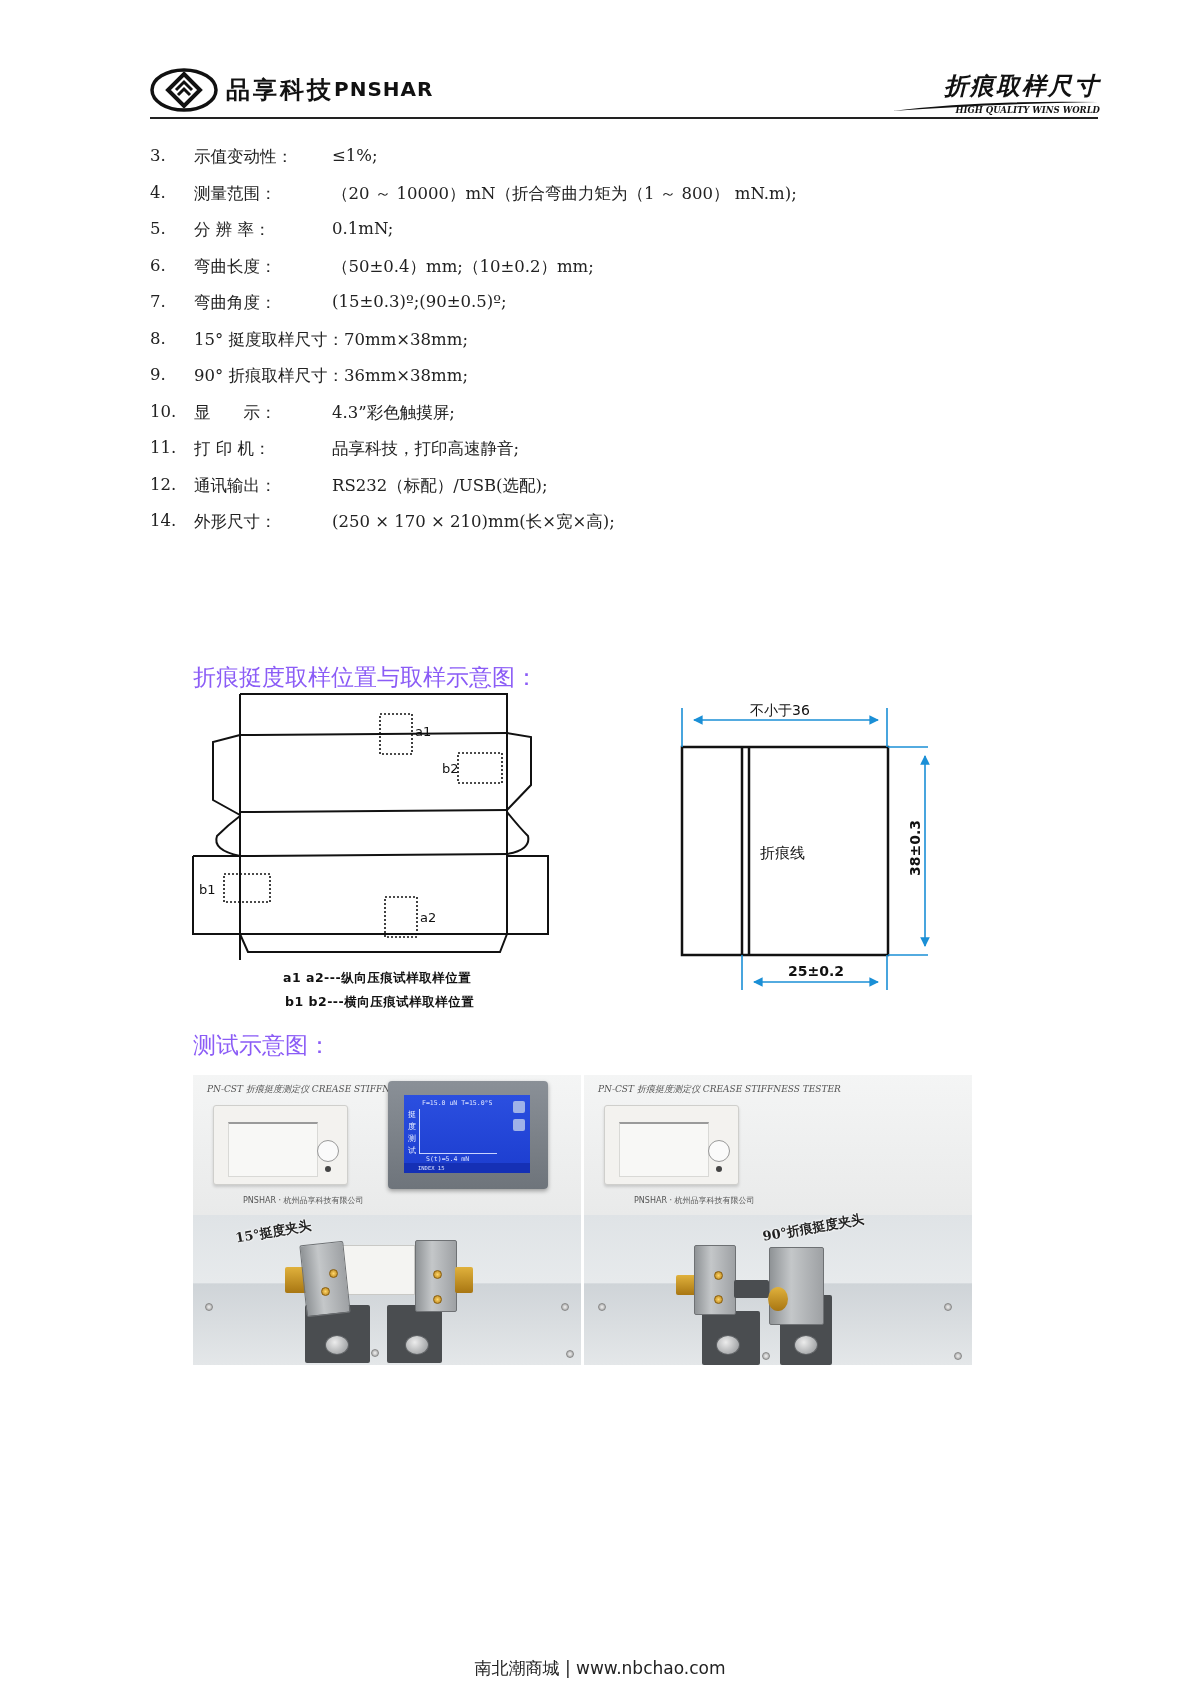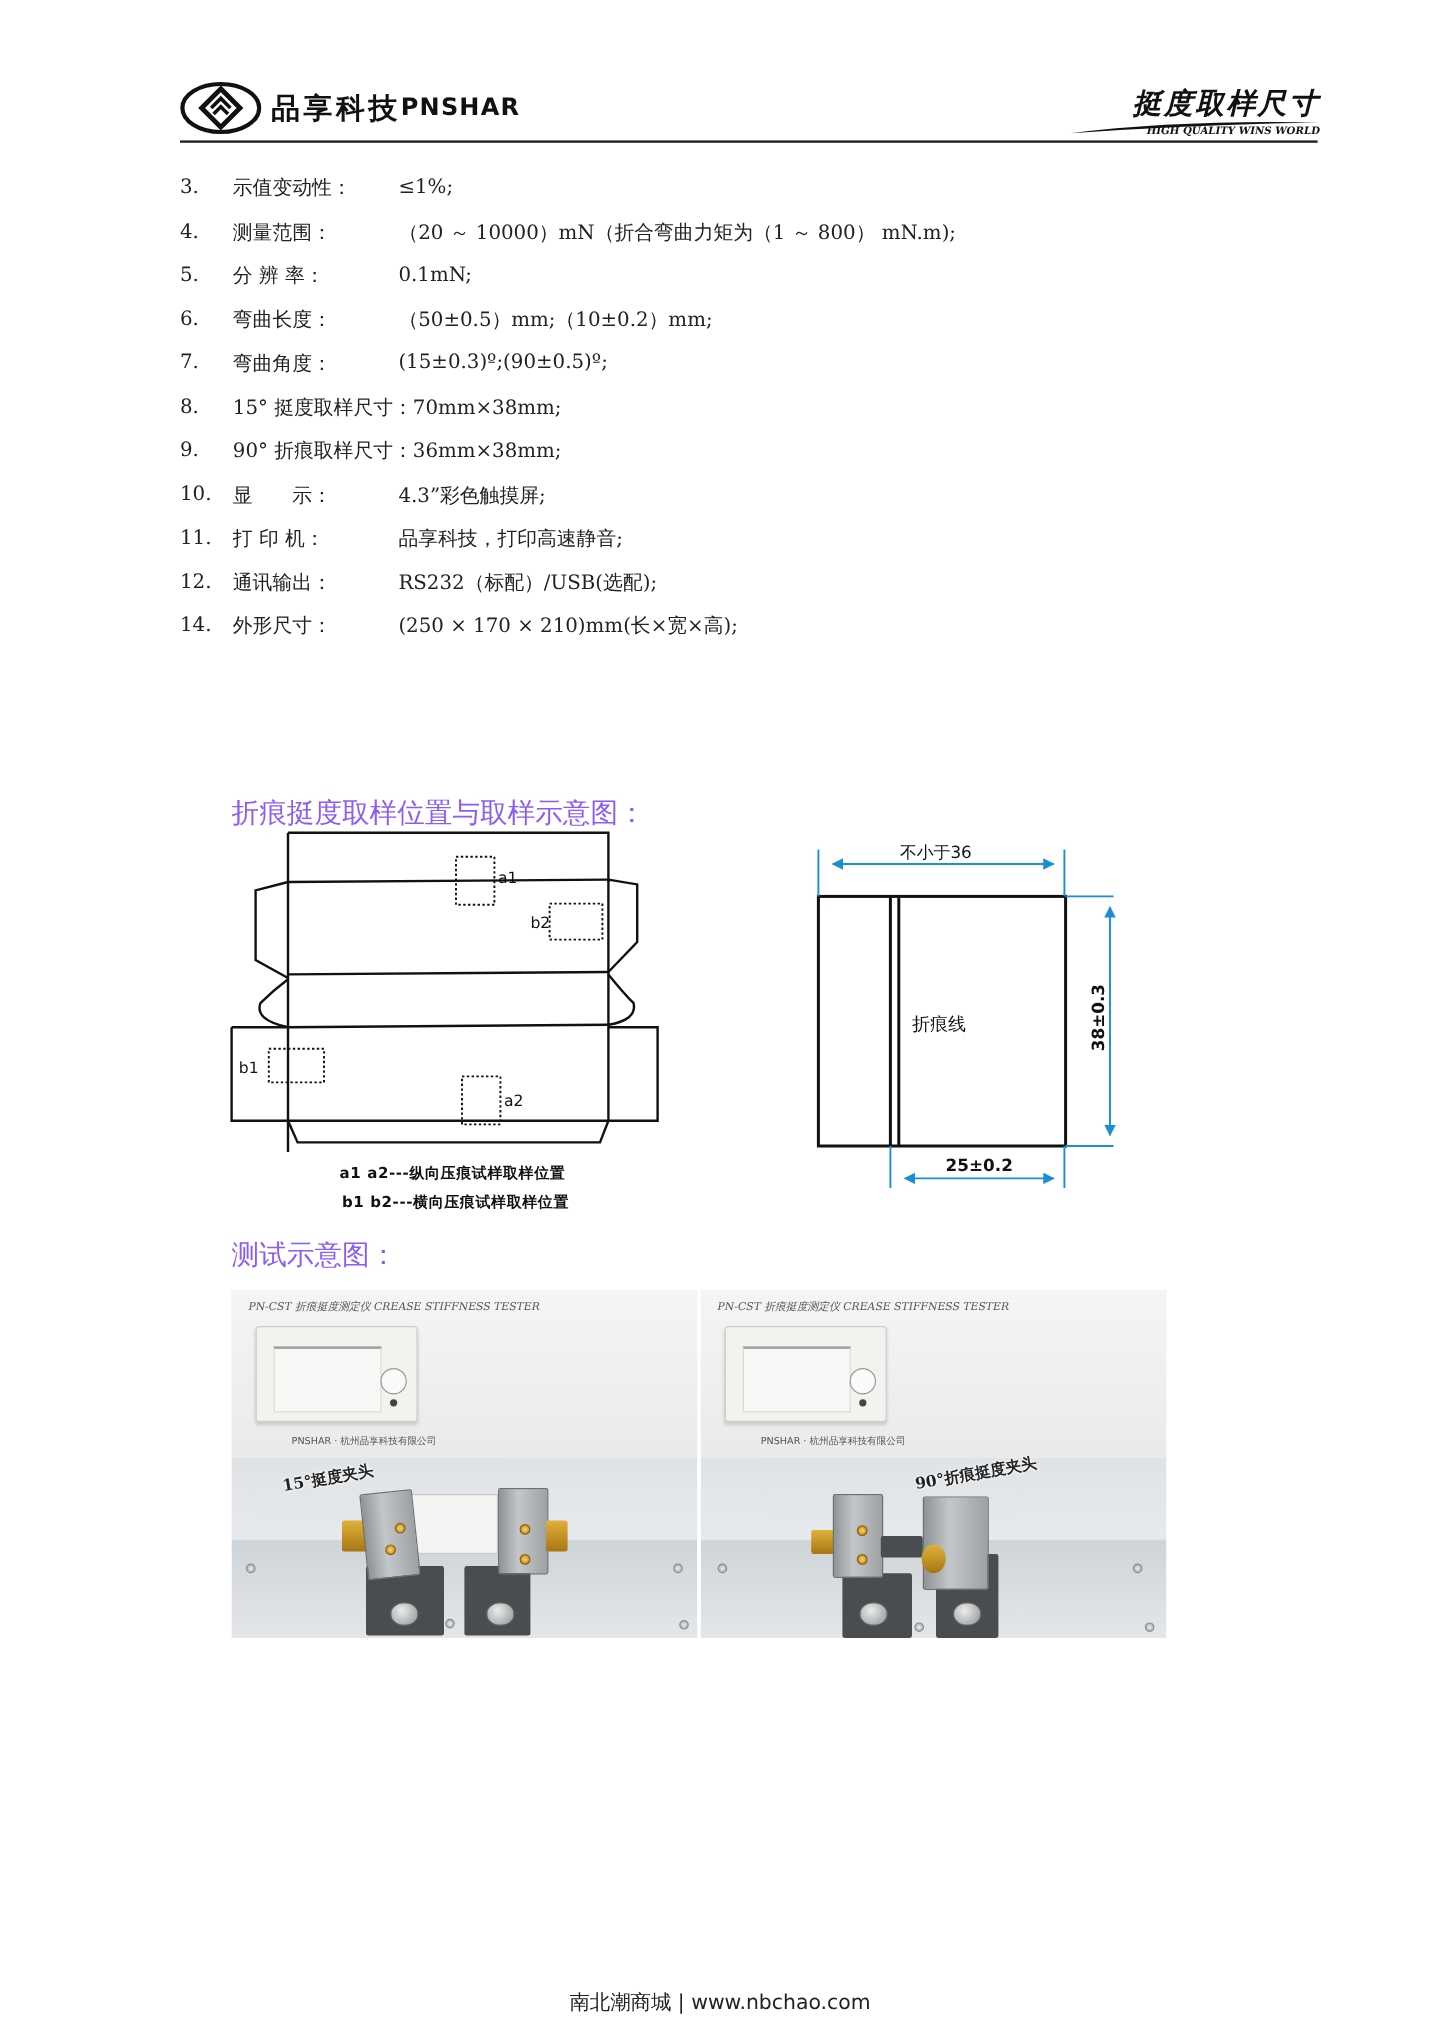--- a/index.html
+++ b/index.html
@@ -74,21 +74,21 @@
       <path d="M34 6 L50 22 L34 38 L18 22 Z" fill="none" stroke="#111" stroke-width="4"></path>
       <path d="M26 22 L34 14 L42 22" fill="none" stroke="#111" stroke-width="3"></path>
       <path d="M28 27 L34 21 L40 27" fill="none" stroke="#111" stroke-width="3"></path>
     </svg>
     <div class="logo-text">
       <span class="logo-cn">品享科技</span>
       <span class="logo-en">PNSHAR</span>
     </div>
   </div>
   <div class="slogan">
-    <span class="slogan-cn">挺度取样尺寸</span>
+    <span class="slogan-cn">折痕取样尺寸</span>
     <svg class="slogan-swoosh" viewBox="0 0 210 14">
       <path d="M2 13 Q90 2 208 4 Q100 6 2 13 Z" fill="#111"></path>
     </svg>
     <span class="slogan-en">HIGH QUALITY WINS WORLD</span>
   </div>
   <div class="header-rule"></div>
 </div>
 
 <div class="specs">
   <div class="spec">
@@ -102,21 +102,21 @@
     <span class="spec-value">（20 ～ 10000）mN（折合弯曲力矩为（1 ～ 800） mN.m);</span>
   </div>
   <div class="spec">
     <span class="spec-num">5.</span>
     <span class="spec-label">分 辨 率：</span>
     <span class="spec-value">0.1mN;</span>
   </div>
   <div class="spec">
     <span class="spec-num">6.</span>
     <span class="spec-label">弯曲长度：</span>
-    <span class="spec-value">（50±0.5）mm;（10±0.2）mm;</span>
+    <span class="spec-value">（50±0.4）mm;（10±0.2）mm;</span>
   </div>
   <div class="spec">
     <span class="spec-num">7.</span>
     <span class="spec-label">弯曲角度：</span>
     <span class="spec-value">(15±0.3)º;(90±0.5)º;</span>
   </div>
   <div class="spec">
     <span class="spec-num">8.</span>
     <span class="spec-value">15° 挺度取样尺寸：70mm×38mm;</span>
   </div>
@@ -230,20 +230,32 @@
 
   <div class="photo">
     <div class="panel-top">
       <div class="panel-title">PN-CST 折痕挺度测定仪 CREASE STIFFNESS TESTER</div>
       <div class="printer">
         <div class="printer-flap"></div>
         <div class="printer-btn"></div>
         <div class="printer-led"></div>
       </div>
       <div class="brand-line">PNSHAR · 杭州品享科技有限公司</div>
+      <div class="screen-bezel">
+        <div class="screen">
+          <span class="rd1">F=15.0  uN T=15.0°S</span>
+          <span class="side">挺度测试</span>
+          <span class="axis-y"></span>
+          <span class="axis-x"></span>
+          <span class="rd2">S(t)=5.4   mN</span>
+          <span class="icn" style="top:6px;"></span>
+          <span class="icn" style="top:24px;"></span>
+          <span class="status">INDEX  15</span>
+        </div>
+      </div>
     </div>
     <div class="base">
       <div class="clamp-label" style="left:42px; top:8px; transform:rotate(-10deg);">15°挺度夹头</div>
       <div class="sample-strip" style="left:142px; top:30px; width:80px; height:50px;"></div>
       <div class="mount" style="left:112px; top:90px; width:65px; height:58px;"></div>
       <div class="mount" style="left:194px; top:90px; width:55px; height:58px;"></div>
       <div class="brass" style="left:92px; top:52px; width:22px; height:26px;"></div>
       <div class="clamp" style="left:110px; top:28px; width:44px; height:72px; transform:rotate(-6deg);"></div>
       <div class="clamp" style="left:222px; top:25px; width:42px; height:72px;"></div>
       <div class="brass" style="left:262px; top:52px; width:18px; height:26px;"></div>

